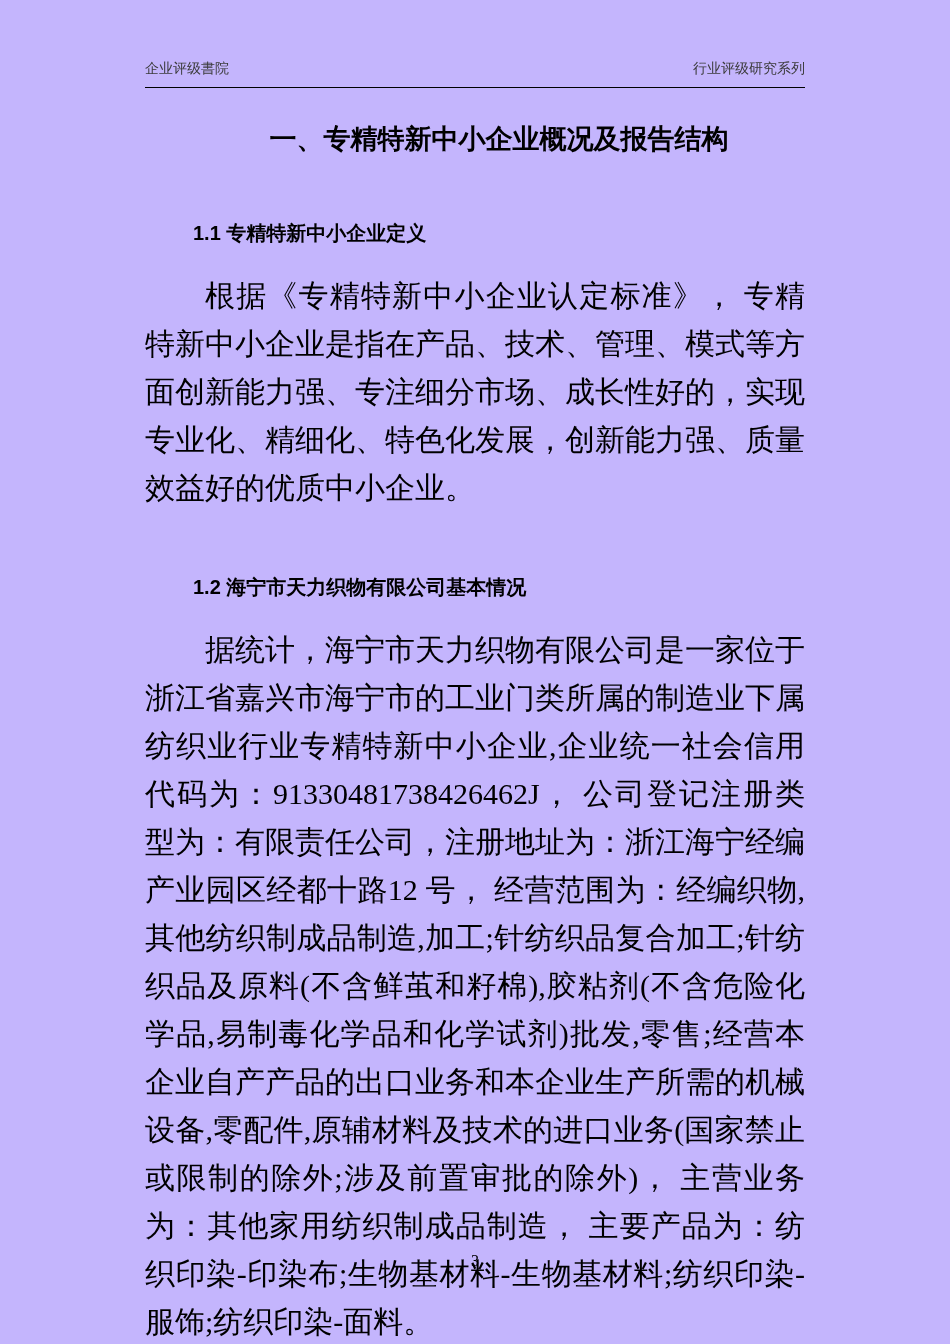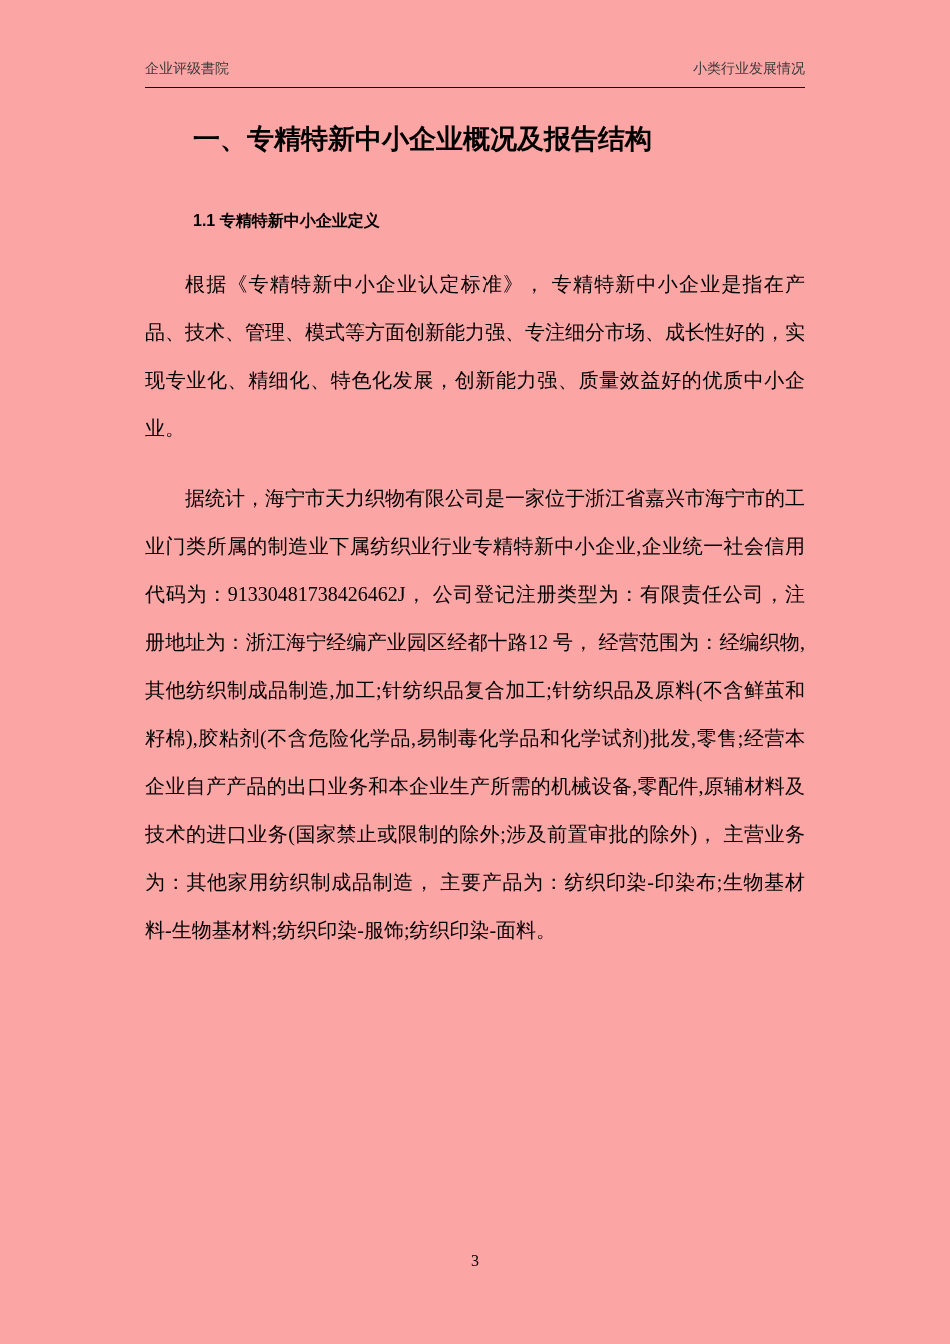--- a/index.html
+++ b/index.html
@@ -5,21 +5,21 @@
   html, body {
     margin: 0;
     padding: 0;
     background: #ffffff;
   }
   .page {
     position: relative;
     width: 950px;
     height: 1344px;
     margin: 0 auto;
-    background: #fca5a5;
+    background: #c4b5fd;
     color: #000000;
     font-family: "Liberation Serif", "DejaVu Serif", serif;
     overflow: hidden;
     box-sizing: border-box;
   }
   .page-header {
     position: absolute;
     top: 60px;
     left: 145px;
     width: 660px;
@@ -38,32 +38,33 @@
     left: 145px;
     width: 660px;
   }
   .chapter-title {
     margin: 34px 0 0 48px;
     font-family: "Liberation Sans", "DejaVu Sans", sans-serif;
     font-size: 27px;
     font-weight: 700;
     line-height: 38px;
     color: #000000;
+    text-align: center;
   }
   .section-title {
-    margin: 46px 0 0 48px;
+    margin: 58px 0 0 48px;
     font-family: "Liberation Sans", "DejaVu Sans", sans-serif;
-    font-size: 16px;
+    font-size: 20px;
     font-weight: 700;
     line-height: 34px;
     color: #000000;
   }
   .body-paragraph {
     margin: 22px 0 0 0;
-    font-size: 20px;
+    font-size: 30px;
     line-height: 48px;
     text-align: justify;
     text-indent: 2em;
     color: #000000;
     word-break: break-all;
   }
   .page-footer {
     position: absolute;
     left: 0;
     bottom: 74px;
@@ -73,30 +74,31 @@
     color: #000000;
   }
 </style>
 </head>
 <body>
 
 <div class="page">
 
   <header class="page-header">
     <span>企业评级書院</span>
-    <span>小类行业发展情况</span>
+    <span>行业评级研究系列</span>
   </header>
 
   <main class="content">
 
     <h1 class="chapter-title">一、专精特新中小企业概况及报告结构</h1>
 
     <h2 class="section-title">1.1 专精特新中小企业定义</h2>
     <p class="body-paragraph">根据《专精特新中小企业认定标准》， 专精特新中小企业是指在产品、技术、管理、模式等方面创新能力强、专注细分市场、成长性好的，实现专业化、精细化、特色化发展，创新能力强、质量效益好的优质中小企业。</p>
 
+    <h2 class="section-title">1.2 海宁市天力织物有限公司基本情况</h2>
     <p class="body-paragraph">据统计，海宁市天力织物有限公司是一家位于浙江省嘉兴市海宁市的工业门类所属的制造业下属纺织业行业专精特新中小企业,企业统一社会信用代码为：91330481738426462J， 公司登记注册类型为：有限责任公司，注册地址为：浙江海宁经编产业园区经都十路12 号， 经营范围为：经编织物,其他纺织制成品制造,加工;针纺织品复合加工;针纺织品及原料(不含鲜茧和籽棉),胶粘剂(不含危险化学品,易制毒化学品和化学试剂)批发,零售;经营本企业自产产品的出口业务和本企业生产所需的机械设备,零配件,原辅材料及技术的进口业务(国家禁止或限制的除外;涉及前置审批的除外)， 主营业务为：其他家用纺织制成品制造， 主要产品为：纺织印染-印染布;生物基材料-生物基材料;纺织印染-服饰;纺织印染-面料。</p>
 
 
   </main>
 
   <footer class="page-footer">
     <span>3</span>
   </footer>
 
 </div>

